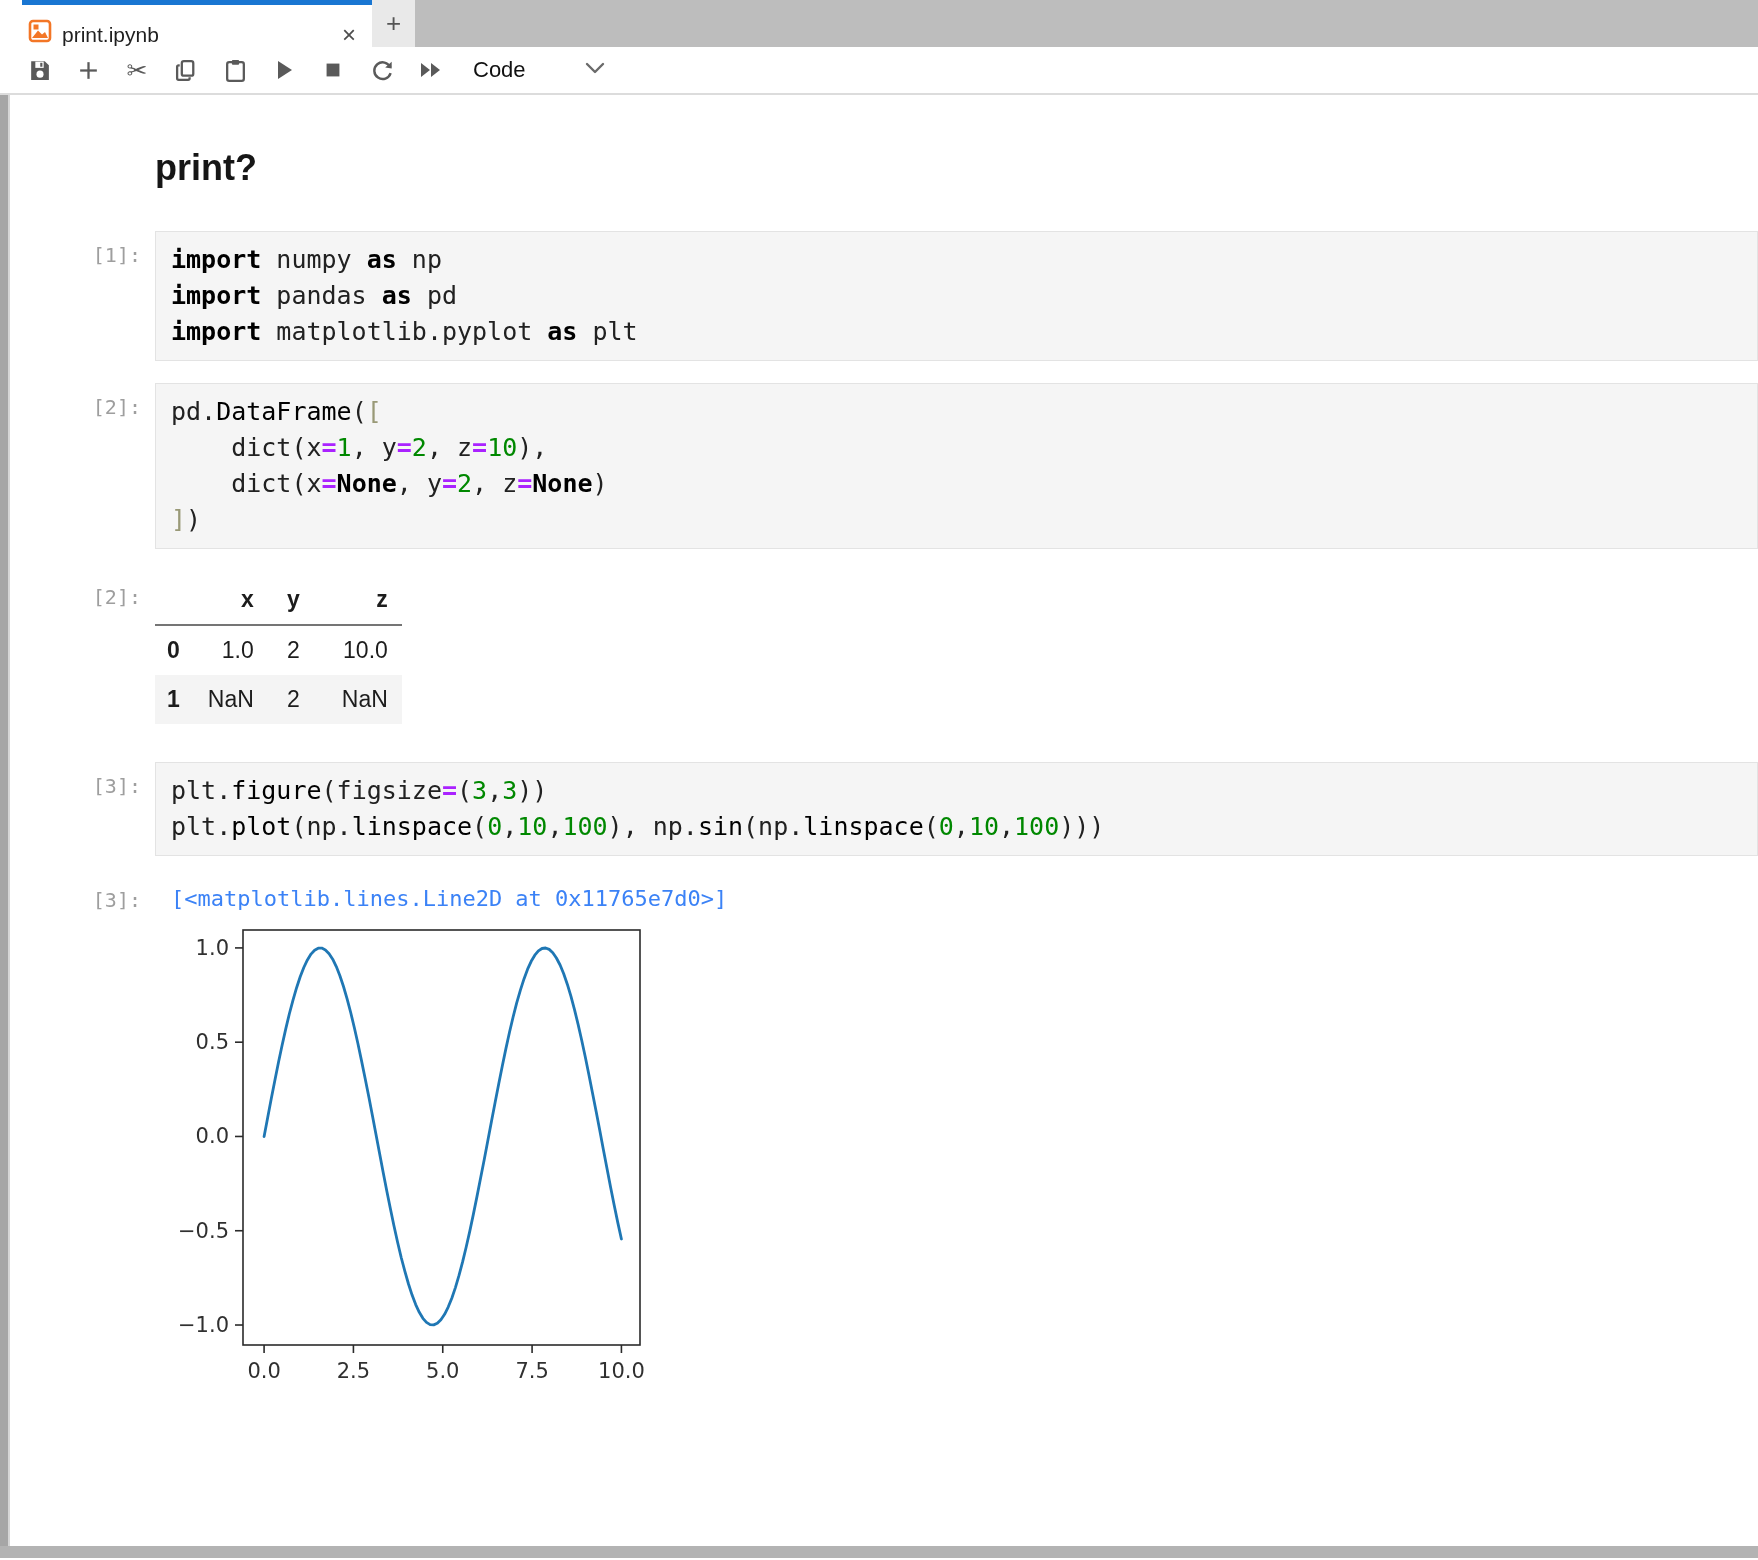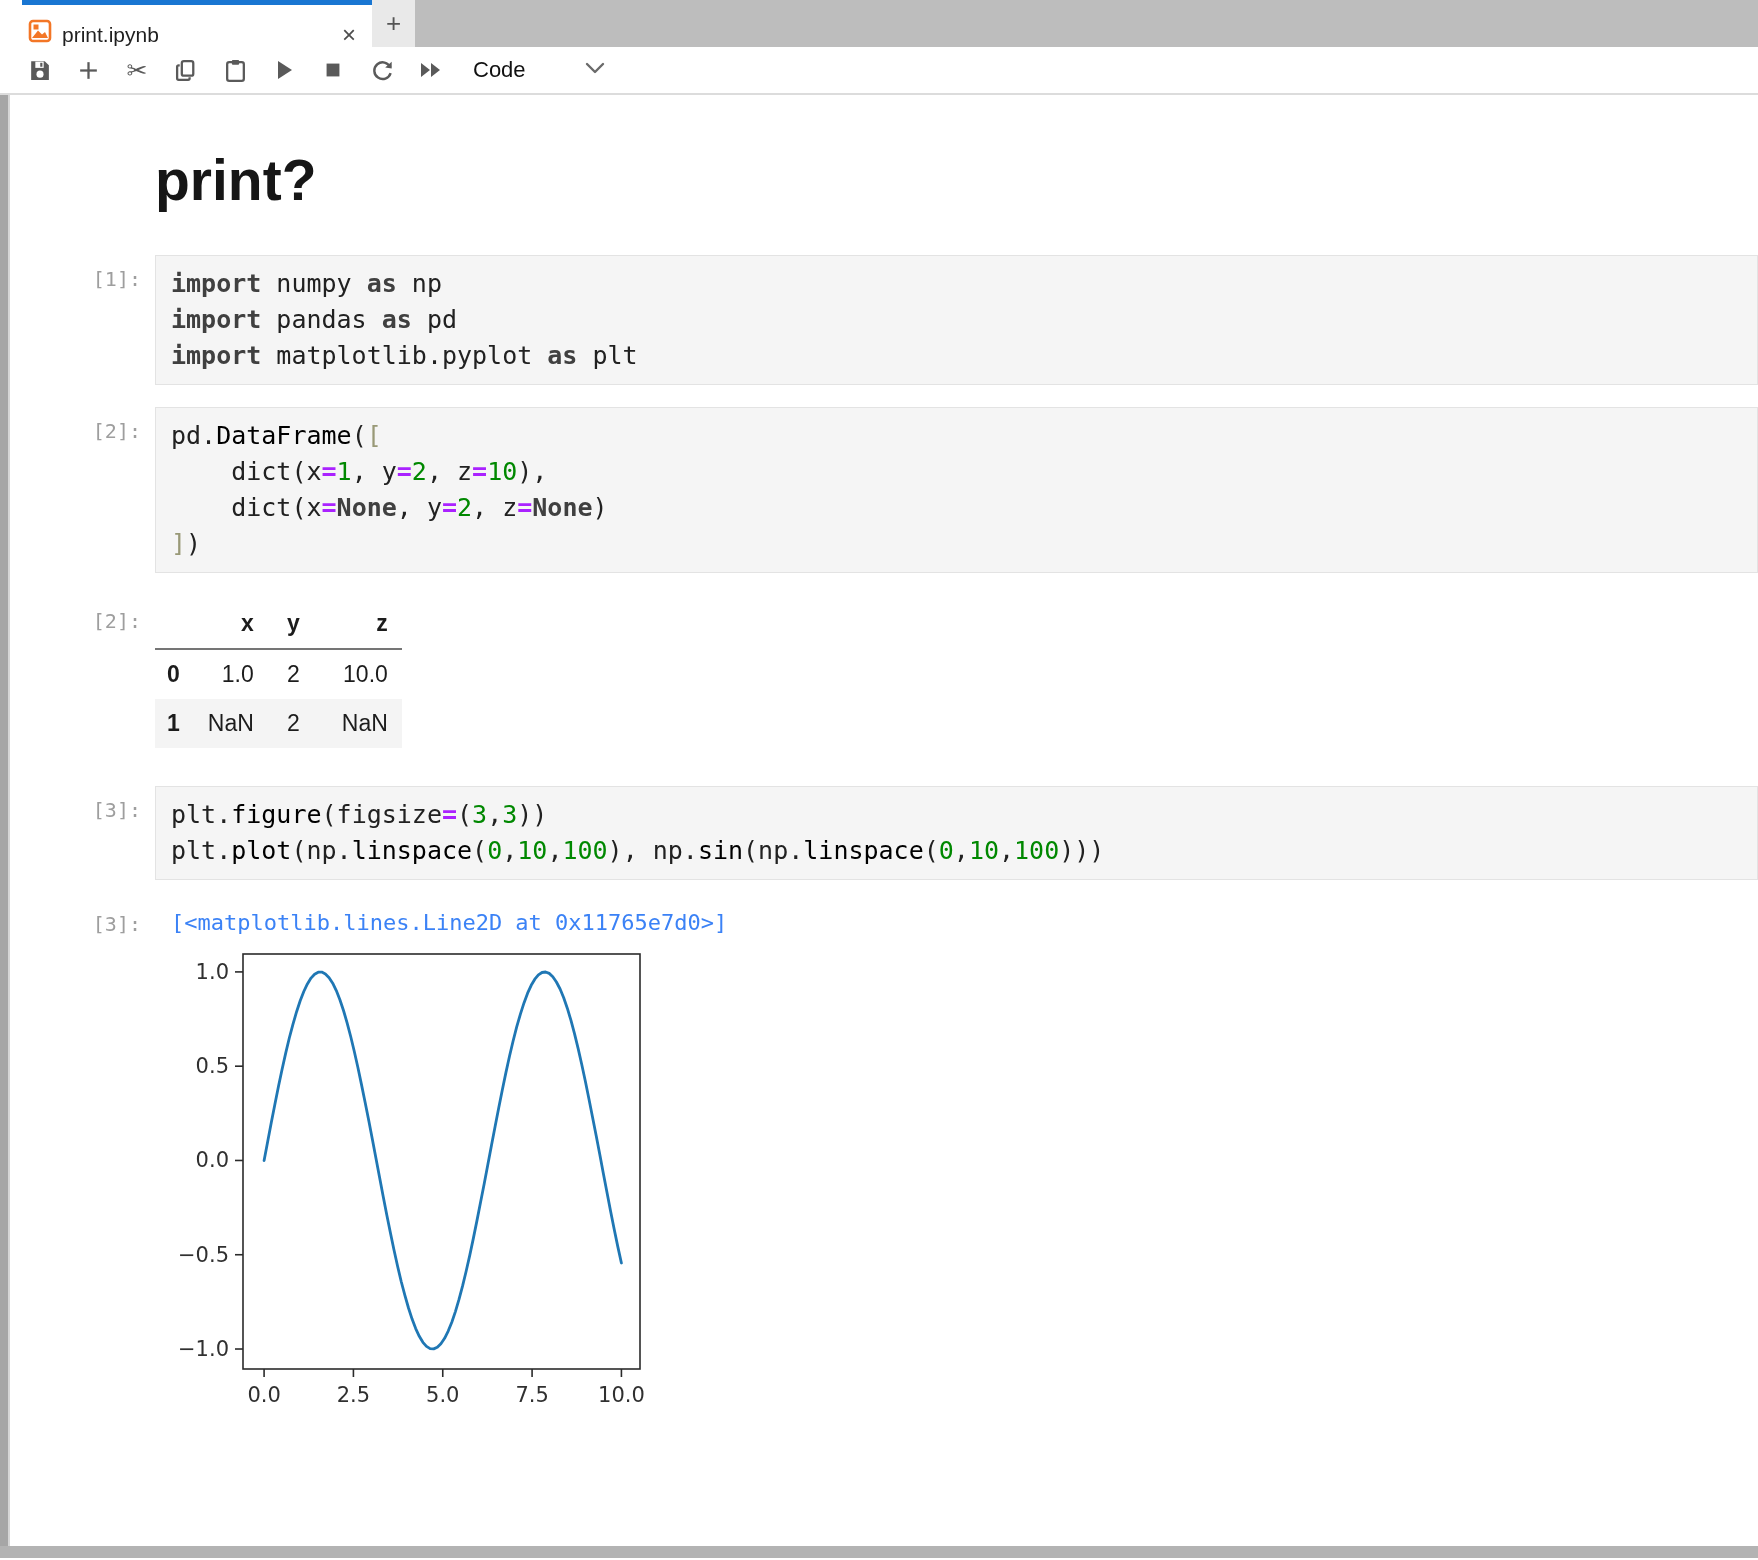--- a/index.html
+++ b/index.html
@@ -28,32 +28,32 @@
   .tb-chevron { margin-left:58px; cursor:pointer; }
 
   
   .content { position:relative; height:1451px; background:#ffffff; overflow:hidden; }
   .left-strip { position:absolute; left:0; top:0; width:10px; height:100%; background:#a6a6a6;
                 border-right:2px solid #d6d6d6; }
   .bottom-bar { height:12px; background:#b3b3b3; }
 
   .nbscroll { position:absolute; left:12px; right:0; top:0; bottom:0; }
 
-  .md-heading { margin:52px 0 0 143px; font-size:57px; font-weight:700; color:#161616; }
+  .md-heading { margin:52px 0 0 143px; font-size:36px; font-weight:700; color:#161616; }
 
   .cell-row { display:flex; align-items:flex-start; }
   .prompt-col { width:143px; flex:0 0 143px; text-align:right; padding-right:14px;
                 font-family:"DejaVu Sans Mono", monospace; font-size:20px; color:#9e9e9e; }
   .code-area { flex:1; background:#f5f5f5; border:1px solid #e3e3e3;
                padding:10px 8px 10px 15px;
                font-family:"DejaVu Sans Mono", monospace; font-size:25px; line-height:36px;
                color:#212121; white-space:pre; cursor:text; }
   .in-prompt { padding-top:12px; }
 
-  .tok-k { color:#404040; font-weight:bold; }
+  .tok-k { color:#000000; font-weight:bold; }
   .tok-f { color:#000000; }
   .tok-n { color:#008800; }
   .tok-o { color:#aa22ff; font-weight:bold; }
   .tok-b { color:#999977; }
   .tok-p { color:#212121; }
 
   .cell-in1 { margin-top:42px; }
   .cell-in2 { margin-top:22px; }
   .cell-out2 { margin-top:26px; }
   .out-prompt { padding-top:10px; }

